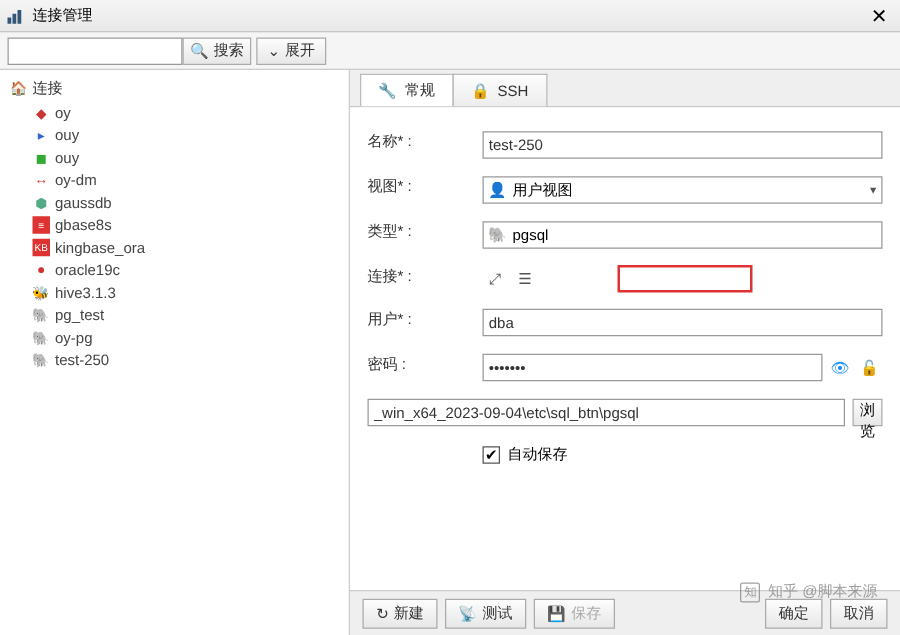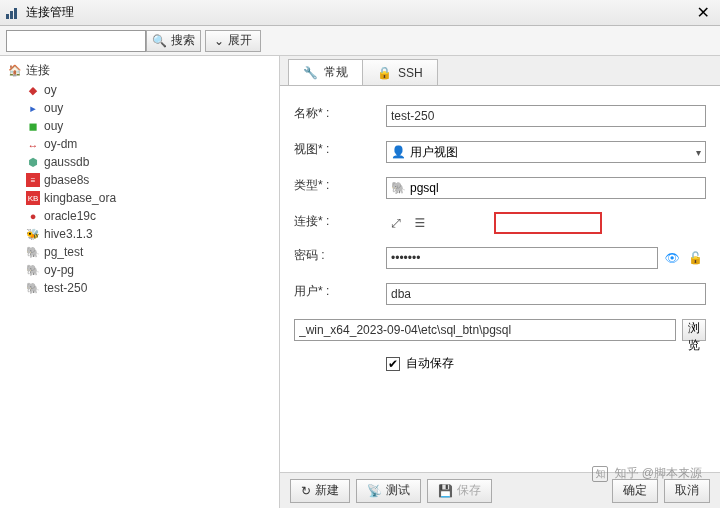--- a/index.html
+++ b/index.html
@@ -177,30 +177,30 @@
       </div>
       <div class="frow" style="position:relative">
         <div class="flabel">连接* :</div>
         <div class="conn-wrap">
           <span class="iconbtn">⤢</span>
           <span class="iconbtn">☰</span>
         </div>
         <div class="conn-overlay" style="left:200px; width:108px; top:-1px;"></div>
       </div>
       <div class="frow">
+        <div class="flabel">用户* :</div>
+        <input class="finput" value="dba" style="">
+      </div>
+      <div class="frow">
         <div class="flabel">密码 :</div>
         <div class="conn-wrap">
           <input class="finput" value="•••••••" style="">
           <span class="iconbtn eye">👁</span>
           <span class="iconbtn" style="color:#e90">🔓</span>
         </div>
-      </div>
-      <div class="frow">
-        <div class="flabel">用户* :</div>
-        <input class="finput" value="dba" style="">
       </div>
       <div class="frow script-row">
         <input class="finput" value="_win_x64_2023-09-04\etc\sql_btn\pgsql" style="">
         <button class="browse-btn">浏览</button>
       </div>
       <div class="check-row">
         <span class="checkbox">✔</span>
         <span>自动保存</span>
       </div>
     </div>

